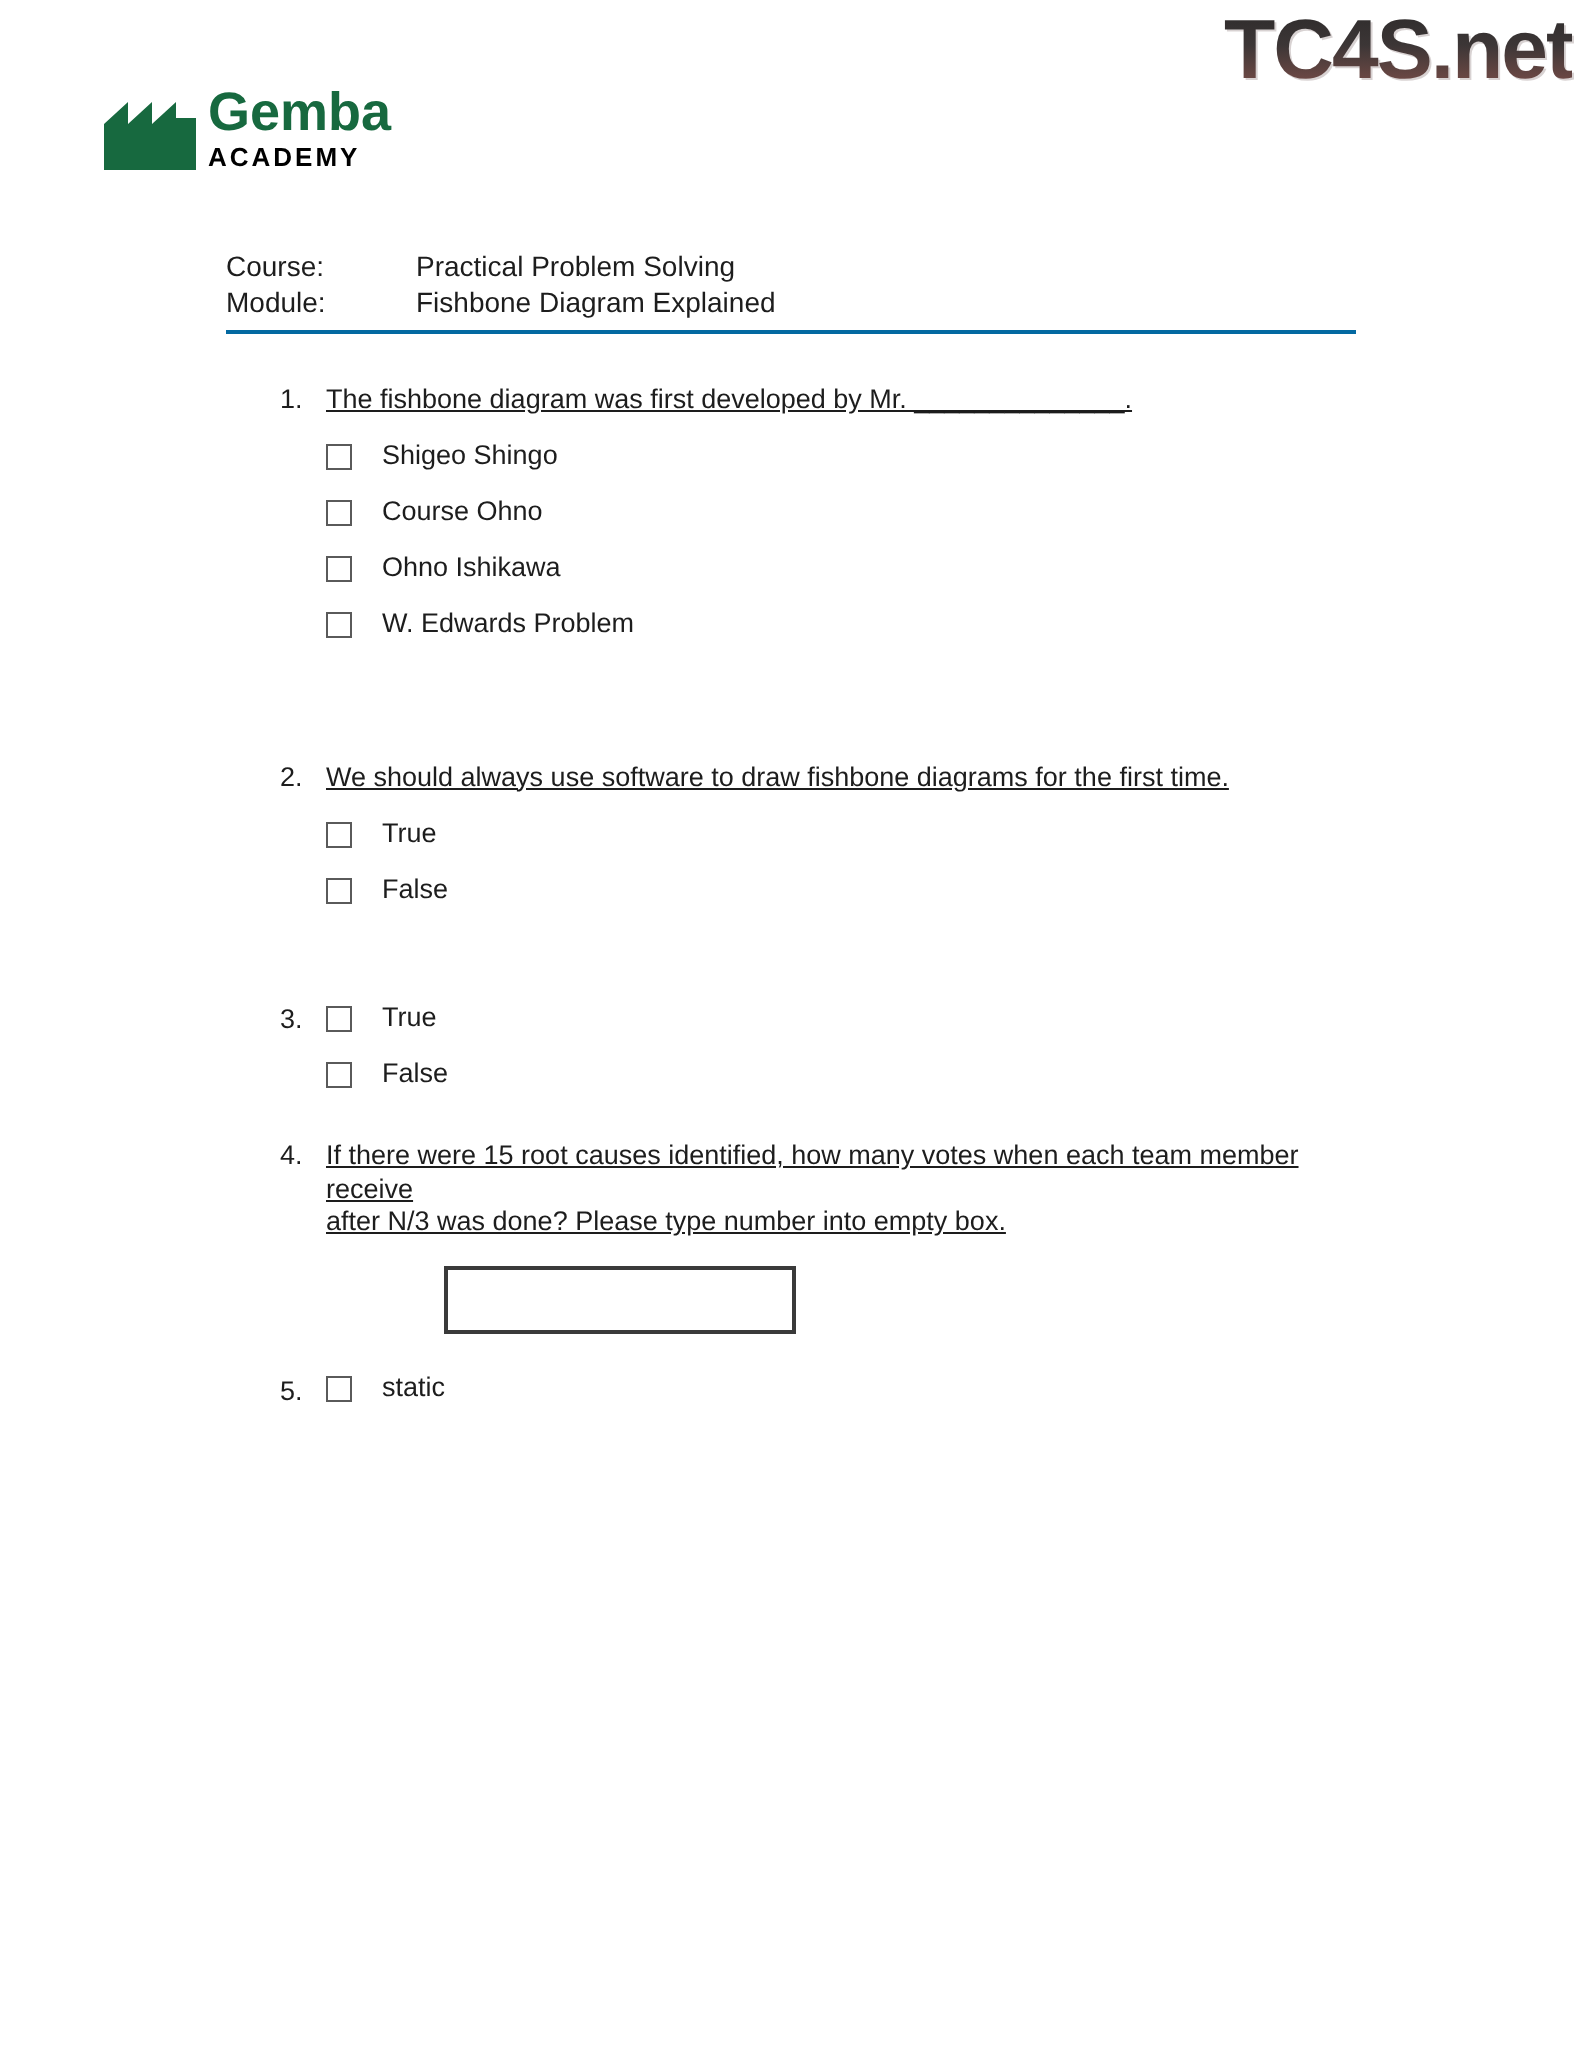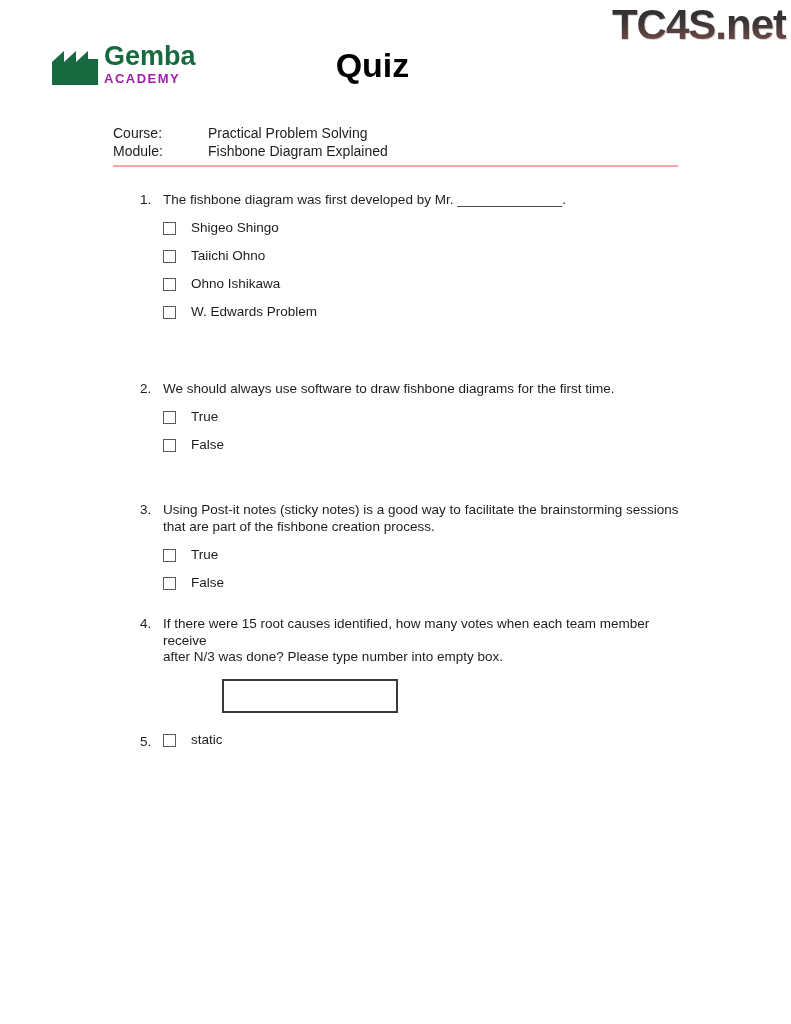--- a/index.html
+++ b/index.html
@@ -41,41 +41,41 @@
       -2px 0 0 #401010, 2px 0 0 #401010, 0 -2px 0 #401010, 0 2px 0 #401010,
       -4px 0 0 #d4d4d4, 4px 0 0 #d4d4d4, 0 -4px 0 #d4d4d4, 0 4px 0 #d4d4d4,
       -3px -3px 0 #d4d4d4, 3px 3px 0 #d4d4d4, -3px 3px 0 #d4d4d4, 3px -3px 0 #d4d4d4;
   }
 
   
   .logo { position:absolute; left:51px; top:43px; display:flex; align-items:flex-end; }
   .logo svg { display:block; }
   .logo-text { margin-left:5px; line-height:1; }
   .logo-name { font-size:27px; font-weight:bold; color:#17693f; letter-spacing:0; }
-  .logo-sub  { font-size:13px; font-weight:bold; color:#a21caf; letter-spacing:1.5px; margin-top:2px; }
+  .logo-sub  { font-size:13px; font-weight:bold; color:#000000; letter-spacing:1.5px; margin-top:2px; }
   .quiz-title {
     position:absolute; top:46px; left:0; width:745px; text-align:center;
     font-size:34px; font-weight:bold; color:#000;
   }
 
   
   .course-block {
     position:absolute; left:113px; top:124px; width:565px;
-    border-bottom:2px solid #fca5a5; padding-bottom:5px;
+    border-bottom:2px solid #0369a1; padding-bottom:5px;
     font-size:14px; color:#1d1d1d;
   }
   .course-row { display:flex; line-height:18px; }
   .course-label { width:95px; }
 
   
   .questions { position:absolute; left:140px; top:192px; width:548px; font-size:13.5px; line-height:16.5px; }
   .question { display:flex; }
   .q-num { width:23px; flex:none; }
   .q-body { flex:1; }
-  .q-text { white-space:pre-line; margin-bottom:13px; }
+  .q-text { white-space:pre-line; margin-bottom:13px;text-decoration:underline; }
   .option { display:flex; align-items:center; height:14px; margin-bottom:14px;gap:11px; }
   .checkbox {
     width:13px; height:13px; flex:none;
     border:1px solid #5a5a5a; background:#fff; margin-right:4px;
   }
   .q1 { margin-bottom:47px; }
   .q2 { margin-bottom:36px; }
   .q3 { margin-bottom:12px; }
   .q4 { margin-bottom:21px; }
   .answer-box {
@@ -97,21 +97,20 @@
       <svg width="48" height="42" viewBox="0 0 48 42">
         <path d="M1 42 L1 19 L13 8 L13 19 L25 8 L25 19 L37 8 L37 19 L37 8 L37 42 Z" fill="#17693f"></path>
         <path d="M37 42 L37 16 L47 16 L47 42 Z" fill="#17693f"></path>
       </svg>
     </span>
     <span class="logo-text">
       <div class="logo-name">Gemba</div>
       <div class="logo-sub">ACADEMY</div>
     </span>
   </div>
-  <div class="quiz-title">Quiz</div>
 
   <div class="course-block">
     <div class="course-row">
       <span class="course-label">Course:</span>
       <span>Practical Problem Solving</span>
     </div>
     <div class="course-row">
       <span class="course-label">Module:</span>
       <span>Fishbone Diagram Explained</span>
     </div>
@@ -122,21 +121,21 @@
     <div class="question q1">
       <div class="q-num">1.</div>
       <div class="q-body">
         <div class="q-text">The fishbone diagram was first developed by Mr. ______________.</div>
         <div class="option">
           <span class="checkbox"></span>
           <span>Shigeo Shingo</span>
         </div>
         <div class="option">
           <span class="checkbox"></span>
-          <span>Taiichi Ohno</span>
+          <span>Course Ohno</span>
         </div>
         <div class="option">
           <span class="checkbox"></span>
           <span>Ohno Ishikawa</span>
         </div>
         <div class="option">
           <span class="checkbox"></span>
           <span>W. Edwards Problem</span>
         </div>
       </div>
@@ -153,22 +152,20 @@
         <div class="option">
           <span class="checkbox"></span>
           <span>False</span>
         </div>
       </div>
     </div>
 
     <div class="question q3">
       <div class="q-num">3.</div>
       <div class="q-body">
-        <div class="q-text">Using Post-it notes (sticky notes) is a good way to facilitate the brainstorming sessions
-that are part of the fishbone creation process.</div>
         <div class="option">
           <span class="checkbox"></span>
           <span>True</span>
         </div>
         <div class="option">
           <span class="checkbox"></span>
           <span>False</span>
         </div>
       </div>
     </div>

